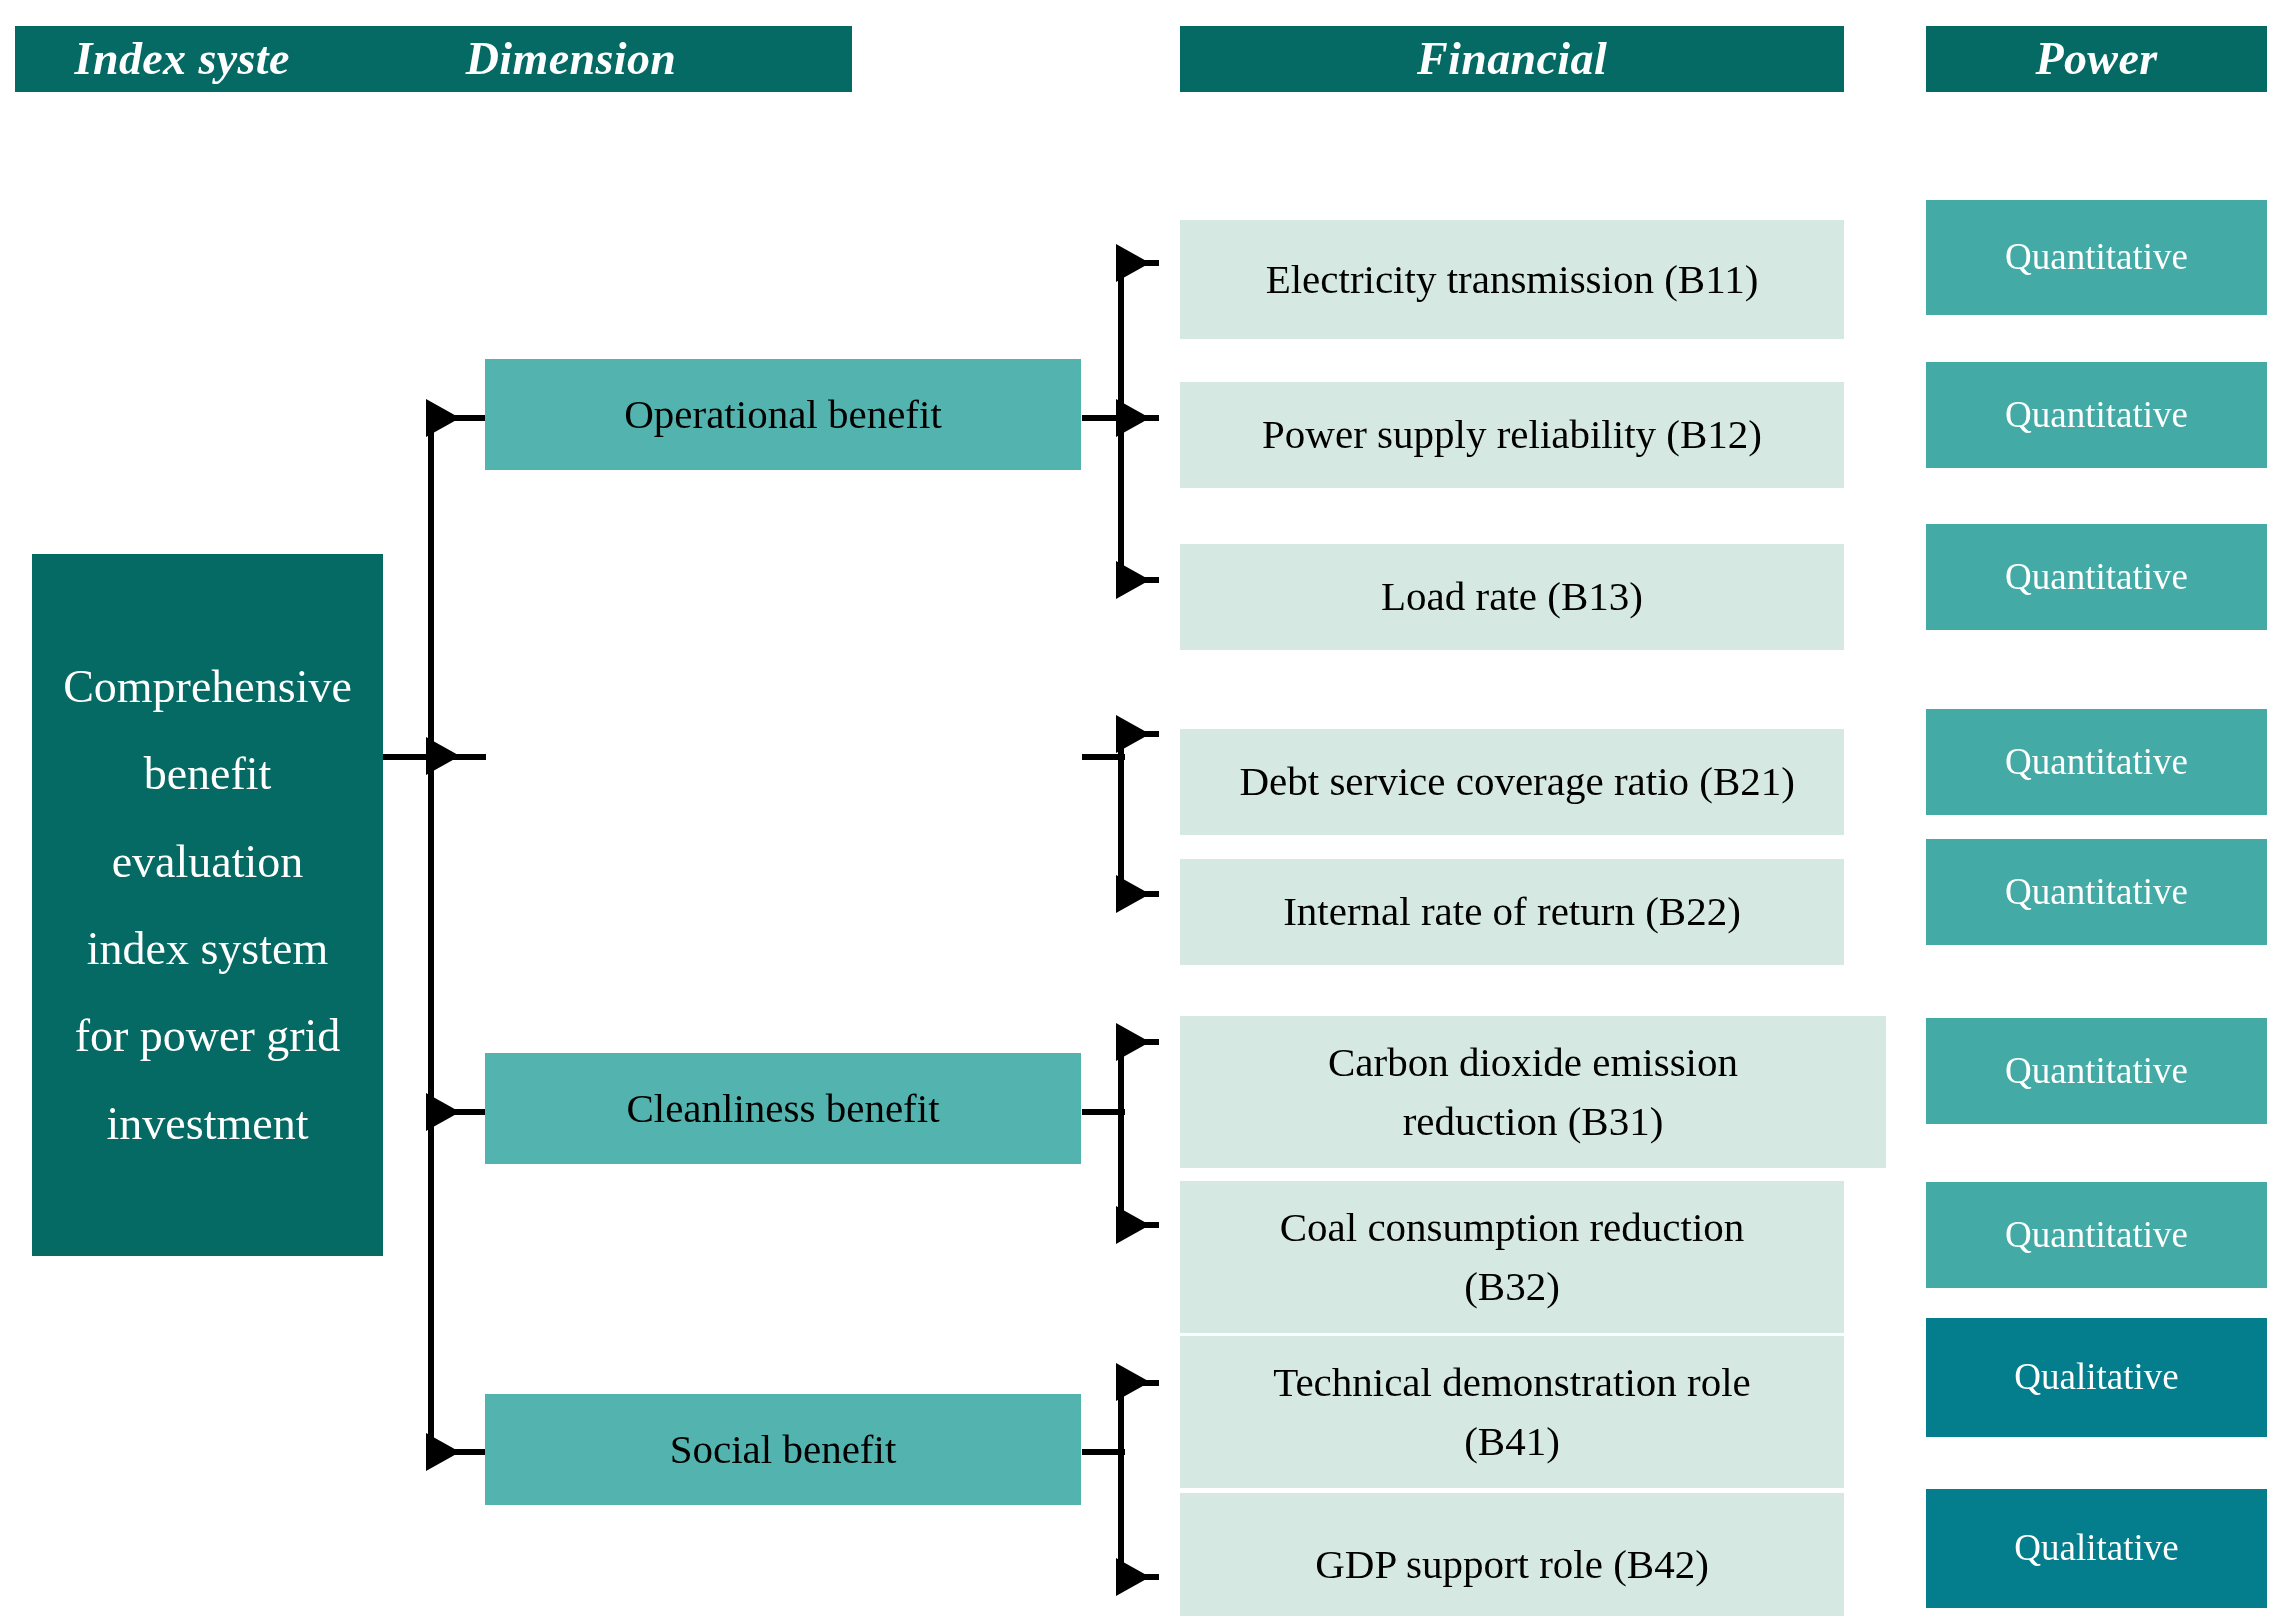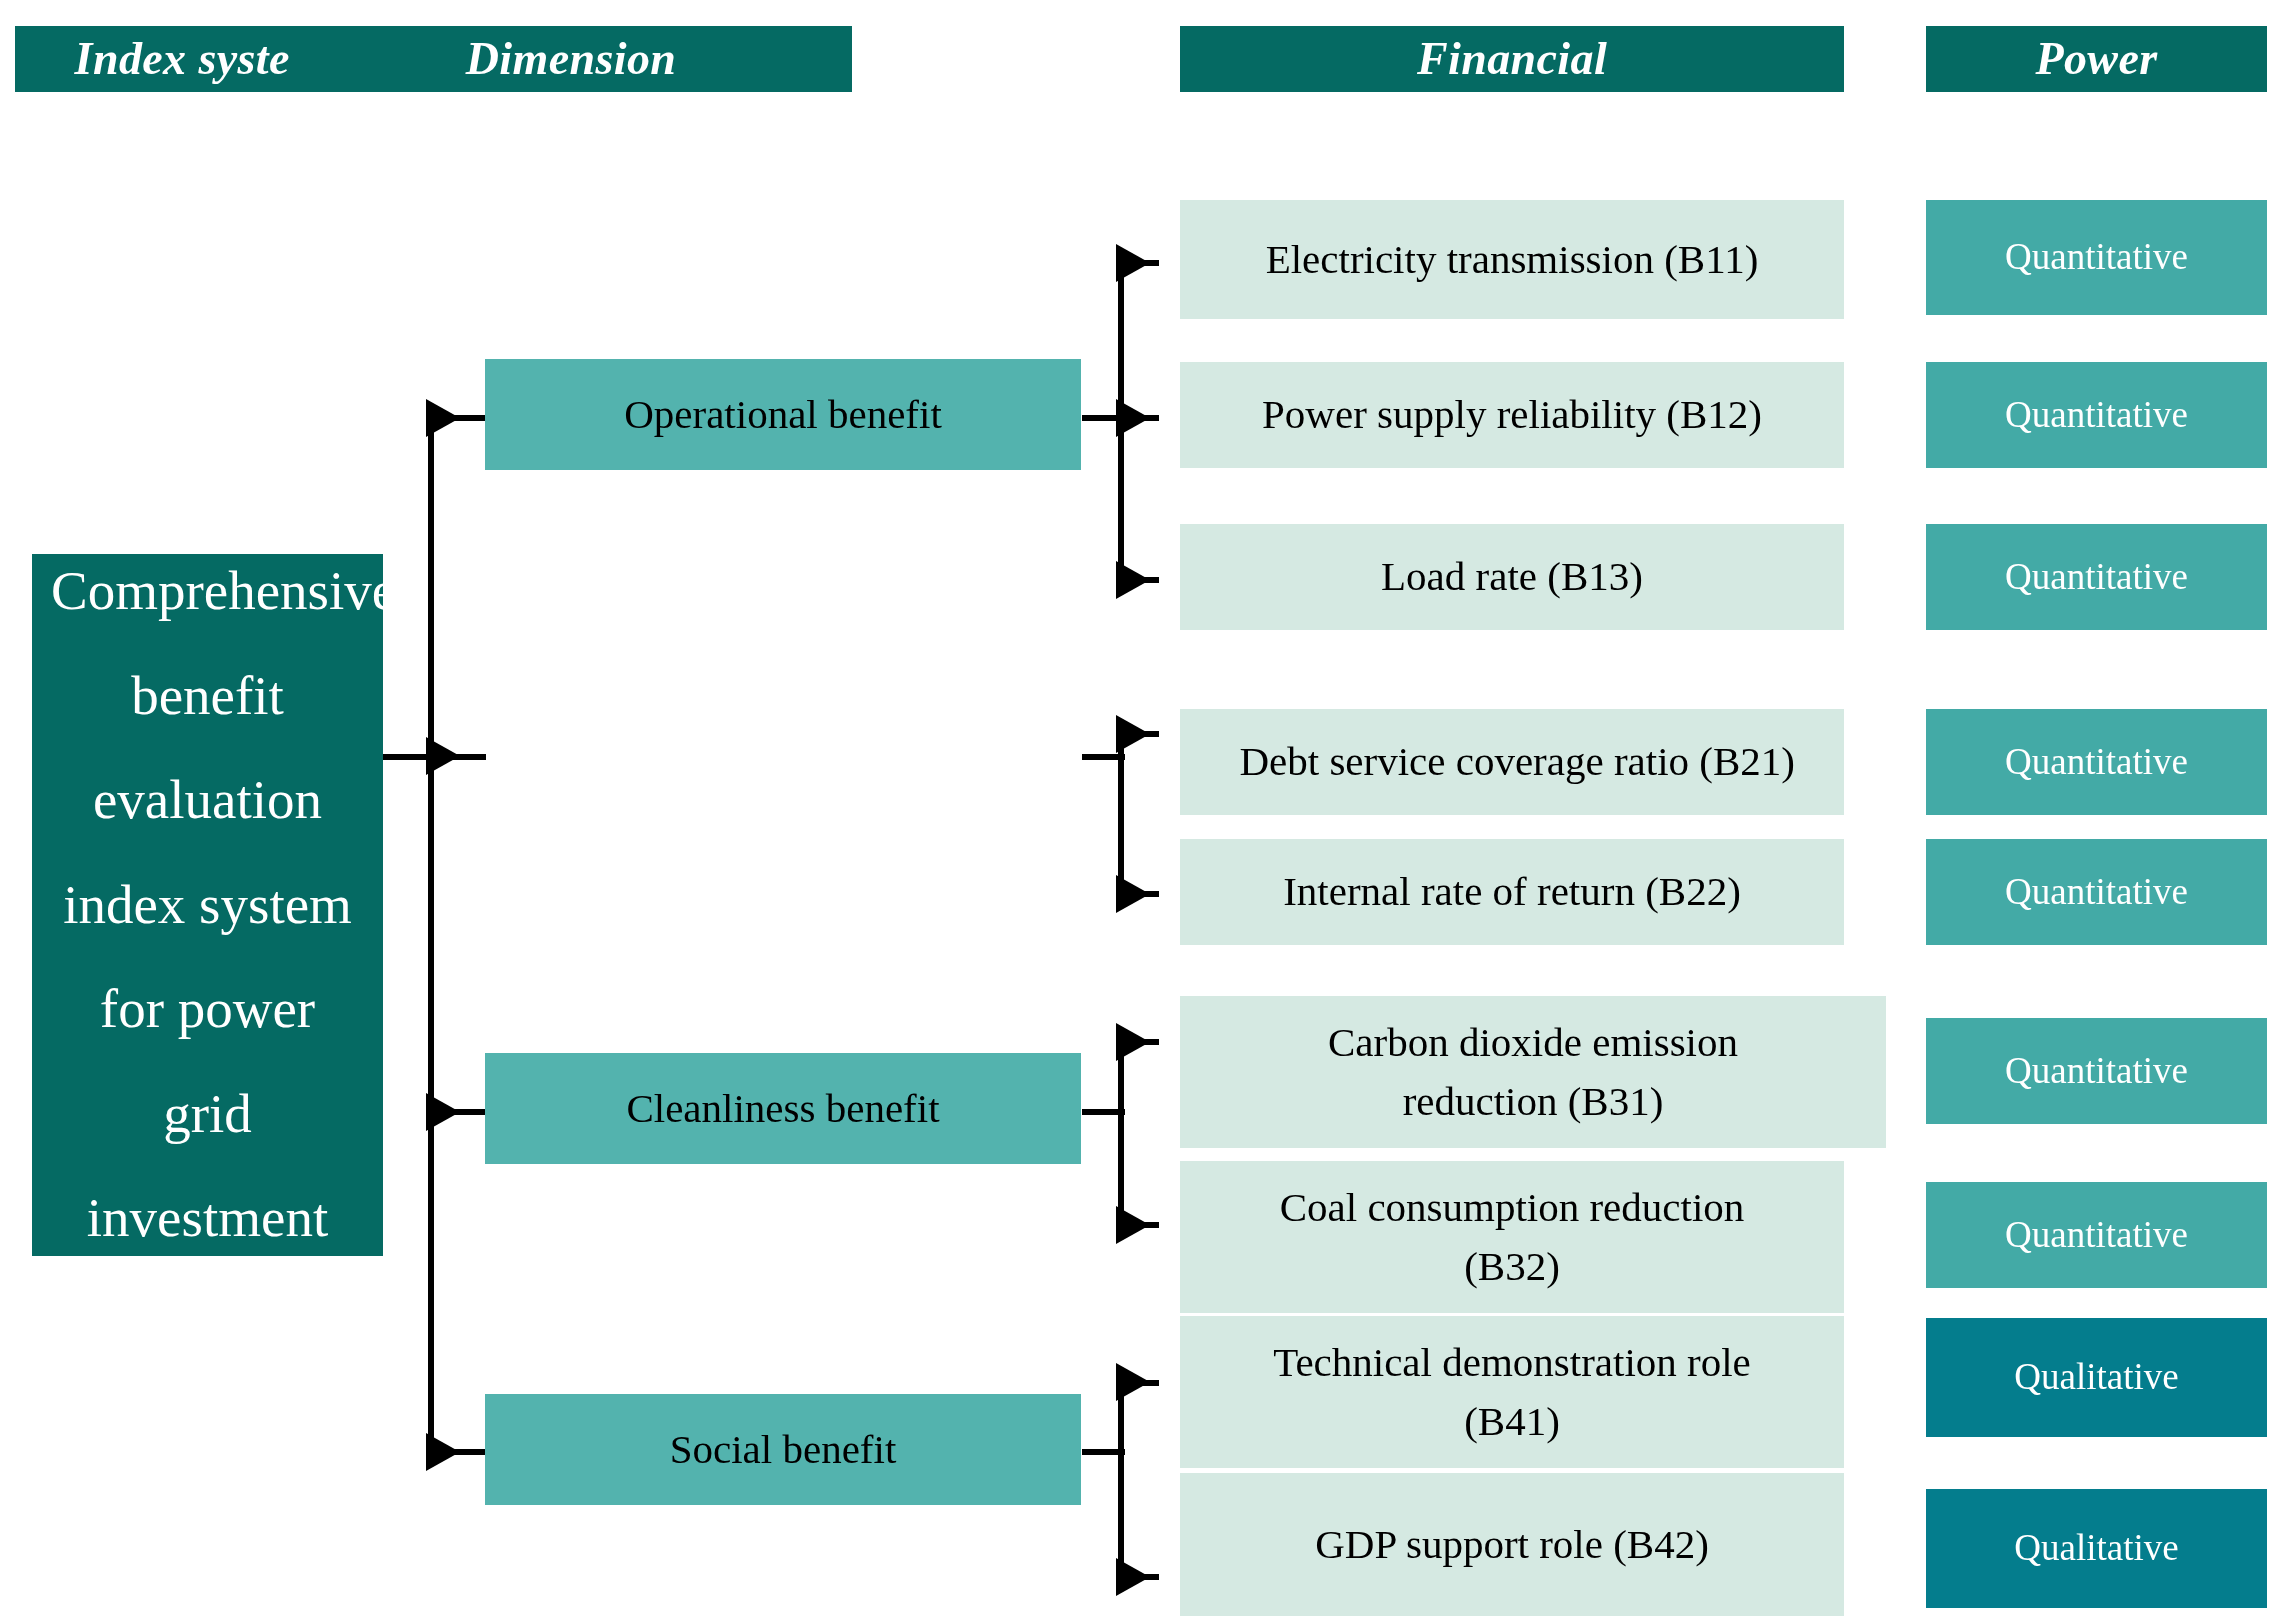--- a/index.html
+++ b/index.html
@@ -23,37 +23,38 @@
     color:#ffffff;
     font-weight:bold;
     font-style:italic;
     font-size:46px;
     letter-spacing:0.4px;
   }
 
   .root-box{
     background:#056a63;
     color:#ffffff;
-    font-size:55px;
+    font-size:46px;
     padding:15.3px 19px;
     line-height:1.9;
   }
   .root-box .txt{white-space:pre-line;display:block;width:100%;}
 
   .dim-box{
     background:#53b3ae;
     color:#000000;
     font-size:41px;
   }
 
   .ind-box{
     background:#d5e9e2;
     color:#000000;
     font-size:41px;
     padding:5.1px 13.6px;
+    margin-top:20px;
   }
   .ind-box .txt{display:block;width:100%;white-space:pre-line;line-height:1.45;}
 
   .type-box{
     color:#ffffff;
     font-size:37px;
   }
   .type-quant{background:#43aaa6;}
   .type-qual{background:#047d8d;}
 

